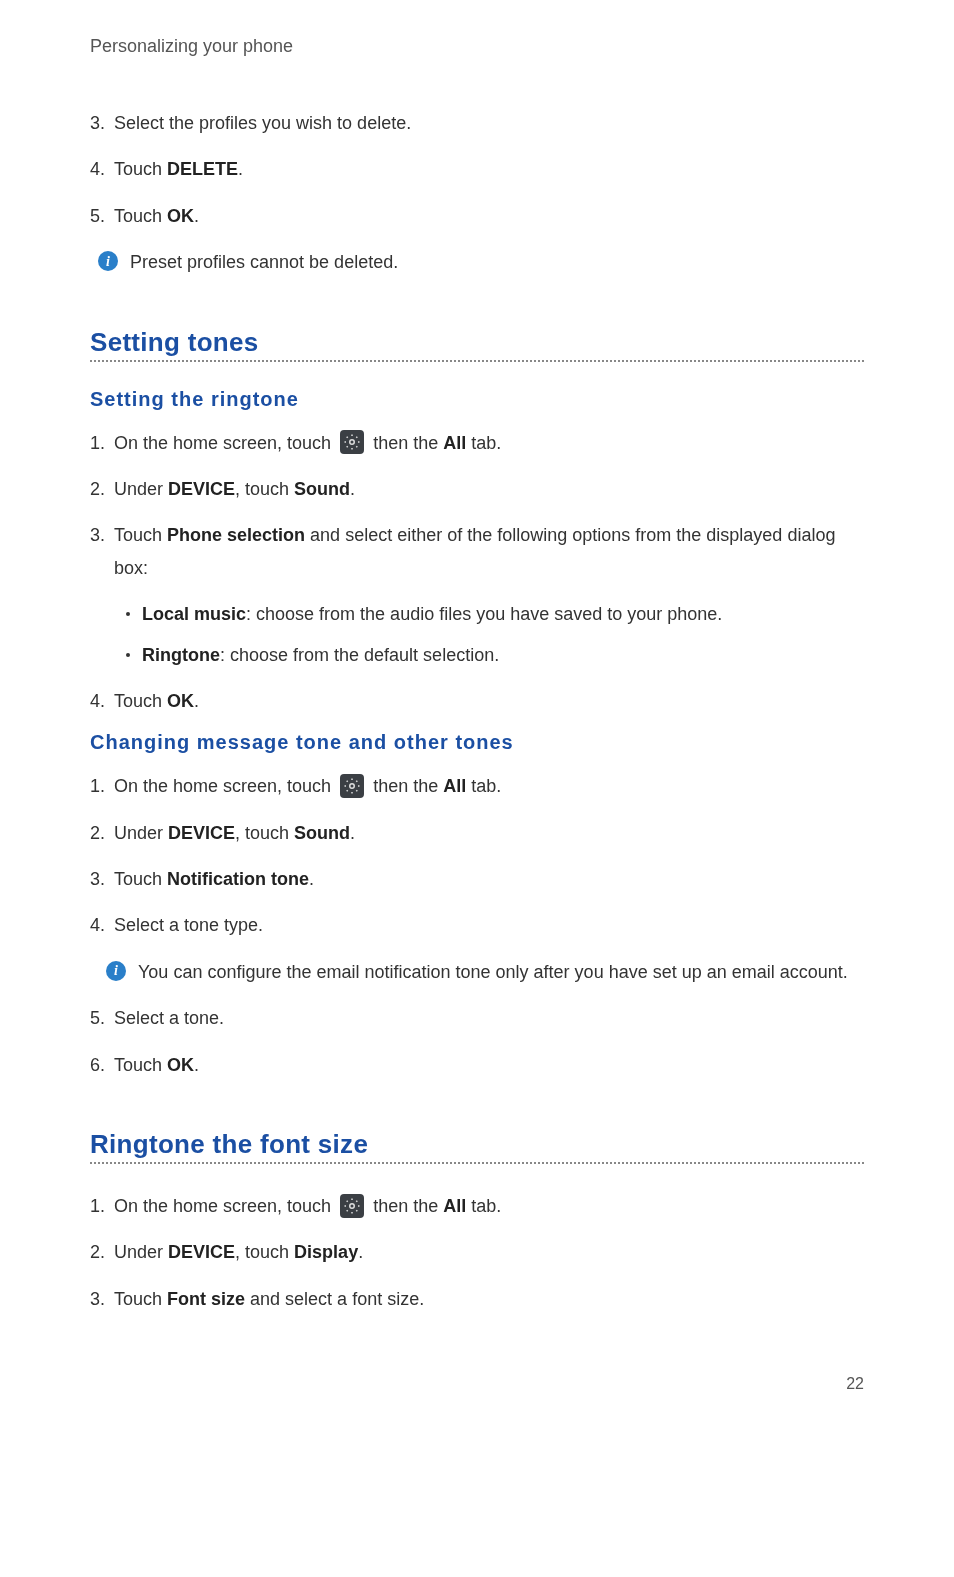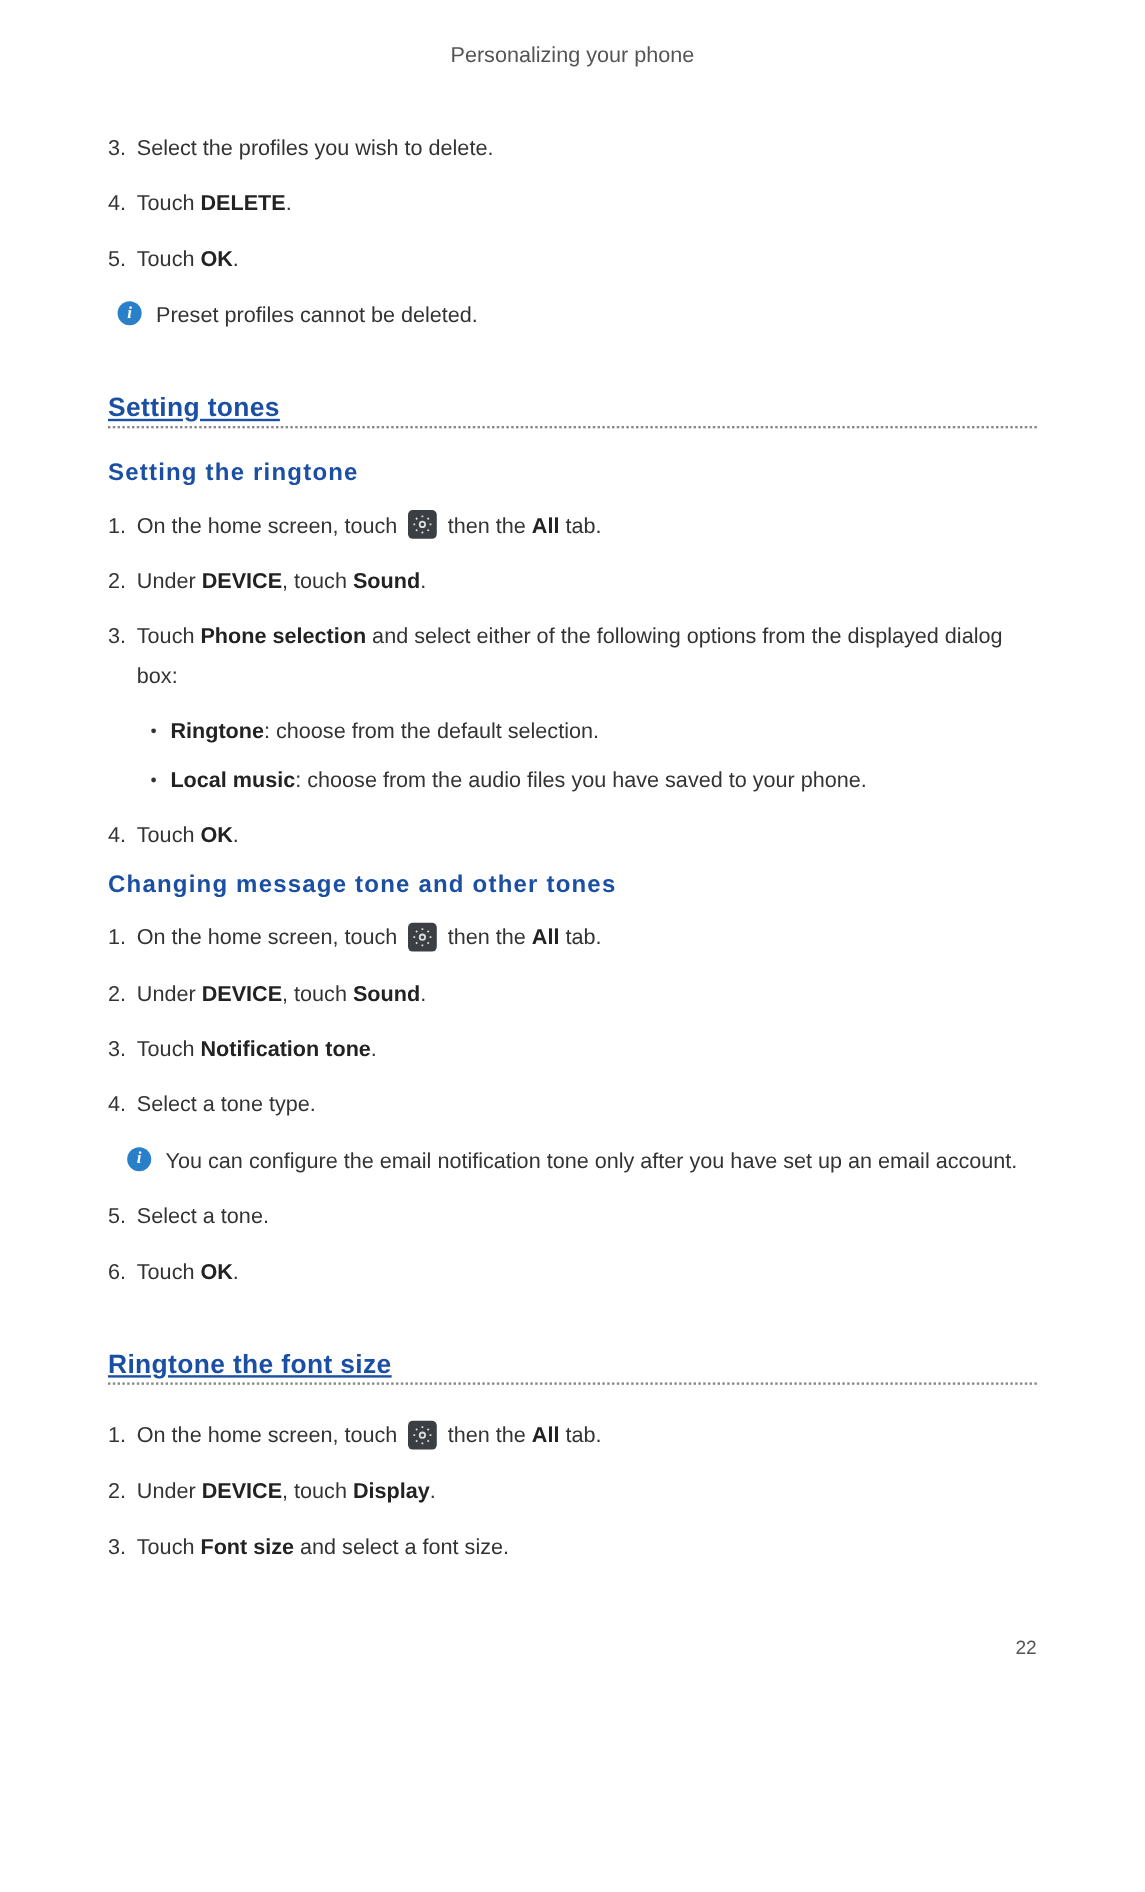--- a/index.html
+++ b/index.html
@@ -8,34 +8,33 @@
     font-family: "Segoe UI", Arial, sans-serif;
     background: #fff;
     color: #333;
     width: 954px;
   }
   .page {
     padding: 30px 90px 40px 90px;
     box-sizing: border-box;
   }
   .header-right {
-    text-align: center;
+    text-align: left;
     color: #555;
     font-size: 18px;
     margin-bottom: 50px;
     margin-top: 6px;
   }
   .section-title {
     color: #1b4fa3;
-    font-size: 22px;
+    font-size: 26px;
     font-weight: 700;
     margin-top: 48px;
     margin-bottom: 2px;
     letter-spacing: 0.3px;
-    text-decoration: underline;
   }
   .dotted-hr {
     border: none;
     border-top: 2px dotted #888;
     margin: 2px 0 26px 0;
   }
   .sub-title {
     color: #1b4fa3;
     font-size: 20px;
     font-weight: 700;
@@ -182,25 +181,25 @@
 
   <div class="step">
     <span class="num">3.</span>
     <span class="step-content">
       <span>Touch </span><span class="bold">Phone selection</span><span> and select either of the following options from the displayed dialog box:</span>
     </span>
   </div>
 
   <div class="bullet-item">
     <span class="bullet-dot"></span>
-    <span><span class="bold">Ringtone</span><span>: choose from the default selection.</span></span>
+    <span><span class="bold">Local music</span><span>: choose from the audio files you have saved to your phone.</span></span>
   </div>
   <div class="bullet-item">
     <span class="bullet-dot"></span>
-    <span><span class="bold">Local music</span><span>: choose from the audio files you have saved to your phone.</span></span>
+    <span><span class="bold">Ringtone</span><span>: choose from the default selection.</span></span>
   </div>
 
   <div class="step">
     <span class="num">4.</span>
     <span class="step-content">
       <span>Touch </span><span class="bold">OK</span><span>.</span>
     </span>
   </div>
 
   <div class="sub-title">Changing  message  tone  and  other  tones</div>

